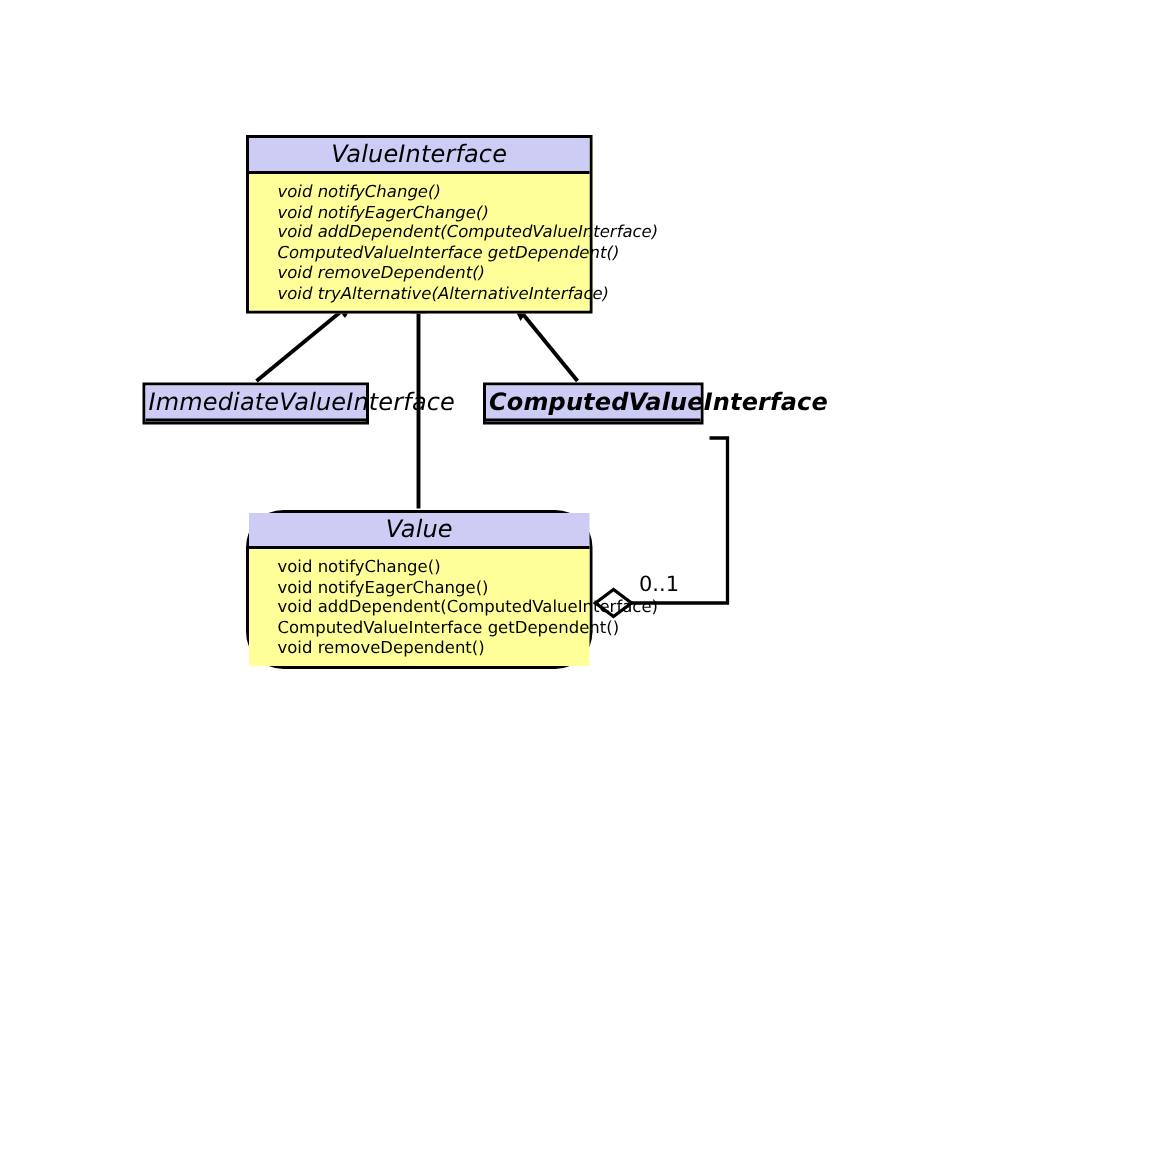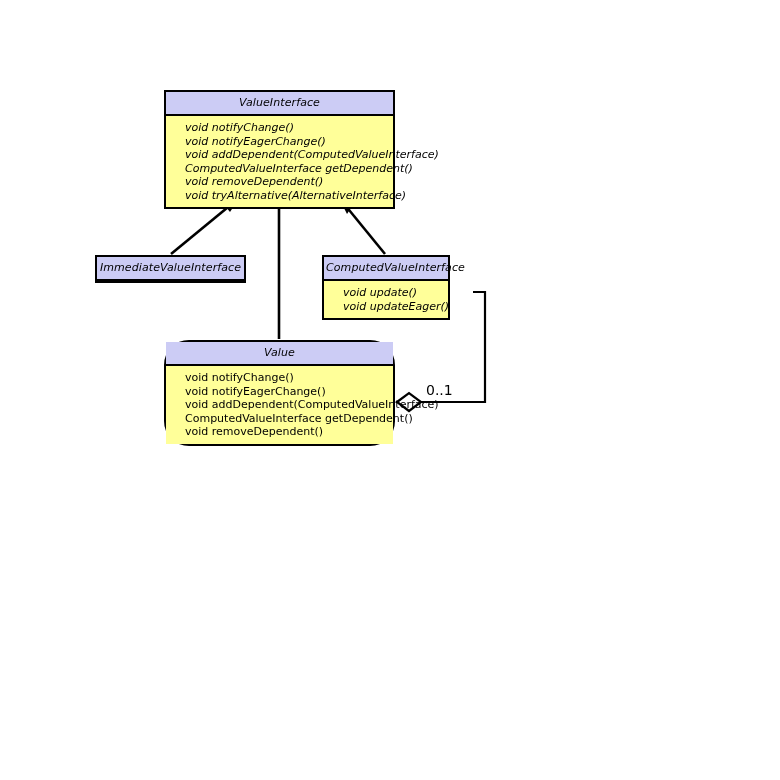--- a/index.html
+++ b/index.html
@@ -25,21 +25,21 @@
     border: 2px solid #000000;
     background: #ffff99;
     z-index: 3;
   }
   .uml-header {
     box-sizing: border-box;
     background: #ccccf5;
     border-bottom: 2px solid #000000;
     text-align: center;
     font-style: italic;
-    font-size: 11px;
+    font-size: 16px;
     line-height: 13px;
     color: #000000;
     padding: 4px 2px 5px 2px;
     letter-spacing: 0.1px;
   }
   .uml-body {
     box-sizing: border-box;
     background: #ffff99;
     padding: 5px 0 5px 19px;
     font-size: 11px;
@@ -111,26 +111,22 @@
       <div class="m">ComputedValueInterface getDependent()</div>
       <div class="m">void removeDependent()</div>
       <div class="m">void tryAlternative(AlternativeInterface)</div>
     </div>
   </div>
 
   <div class="uml-class" style="left:95px; top:255px; width:151px;">
     <div class="uml-header">ImmediateValueInterface</div>
   </div>
 
-  <div class="uml-class" style="left:322px; top:255px; width:128px;">
+  <div class="uml-class" style="left:322px; top:255px; width:147px;font-weight:bold;">
     <div class="uml-header">ComputedValueInterface</div>
-    <div class="uml-body">
-      <div class="m">void update()</div>
-      <div class="m">void updateEager()</div>
-    </div>
   </div>
 
   <div class="uml-class" style="left:164px; top:340px; width:231px;border-radius:25px;">
     <div class="uml-header">Value</div>
     <div class="uml-body plain">
       <div class="m">void notifyChange()</div>
       <div class="m">void notifyEagerChange()</div>
       <div class="m">void addDependent(ComputedValueInterface)</div>
       <div class="m">ComputedValueInterface getDependent()</div>
       <div class="m">void removeDependent()</div>

